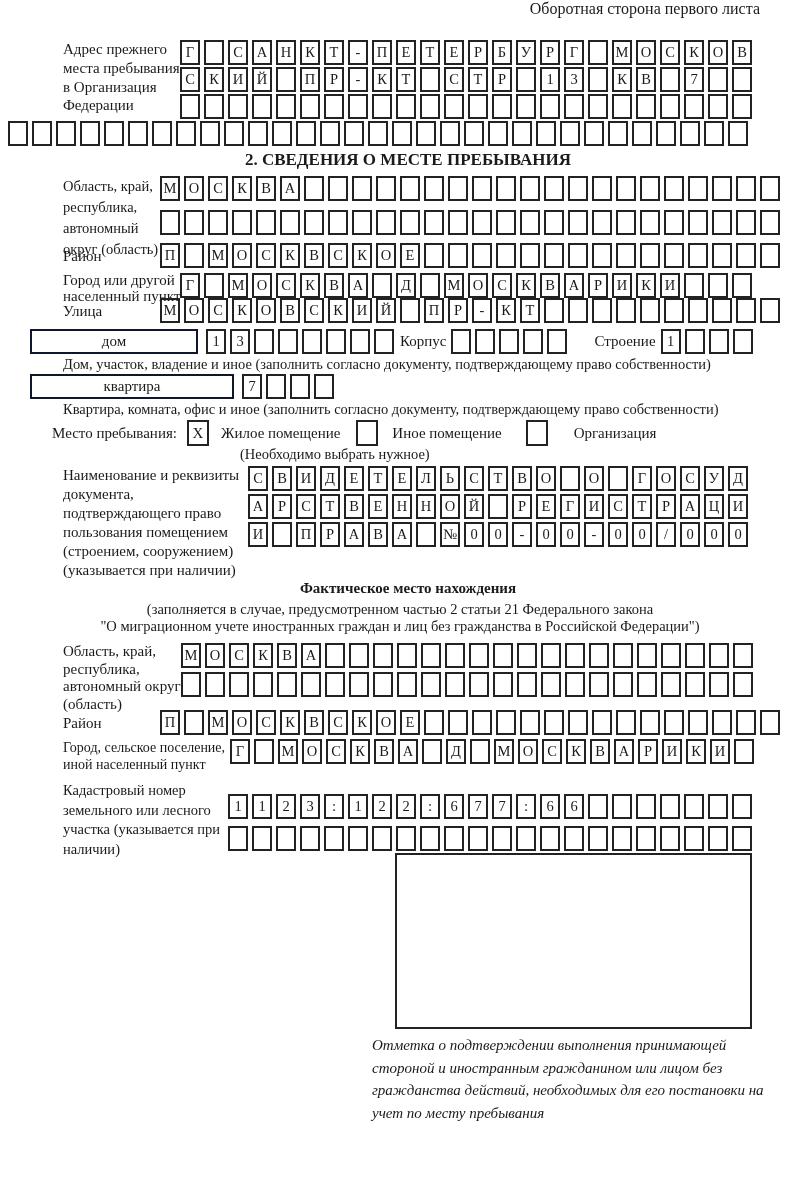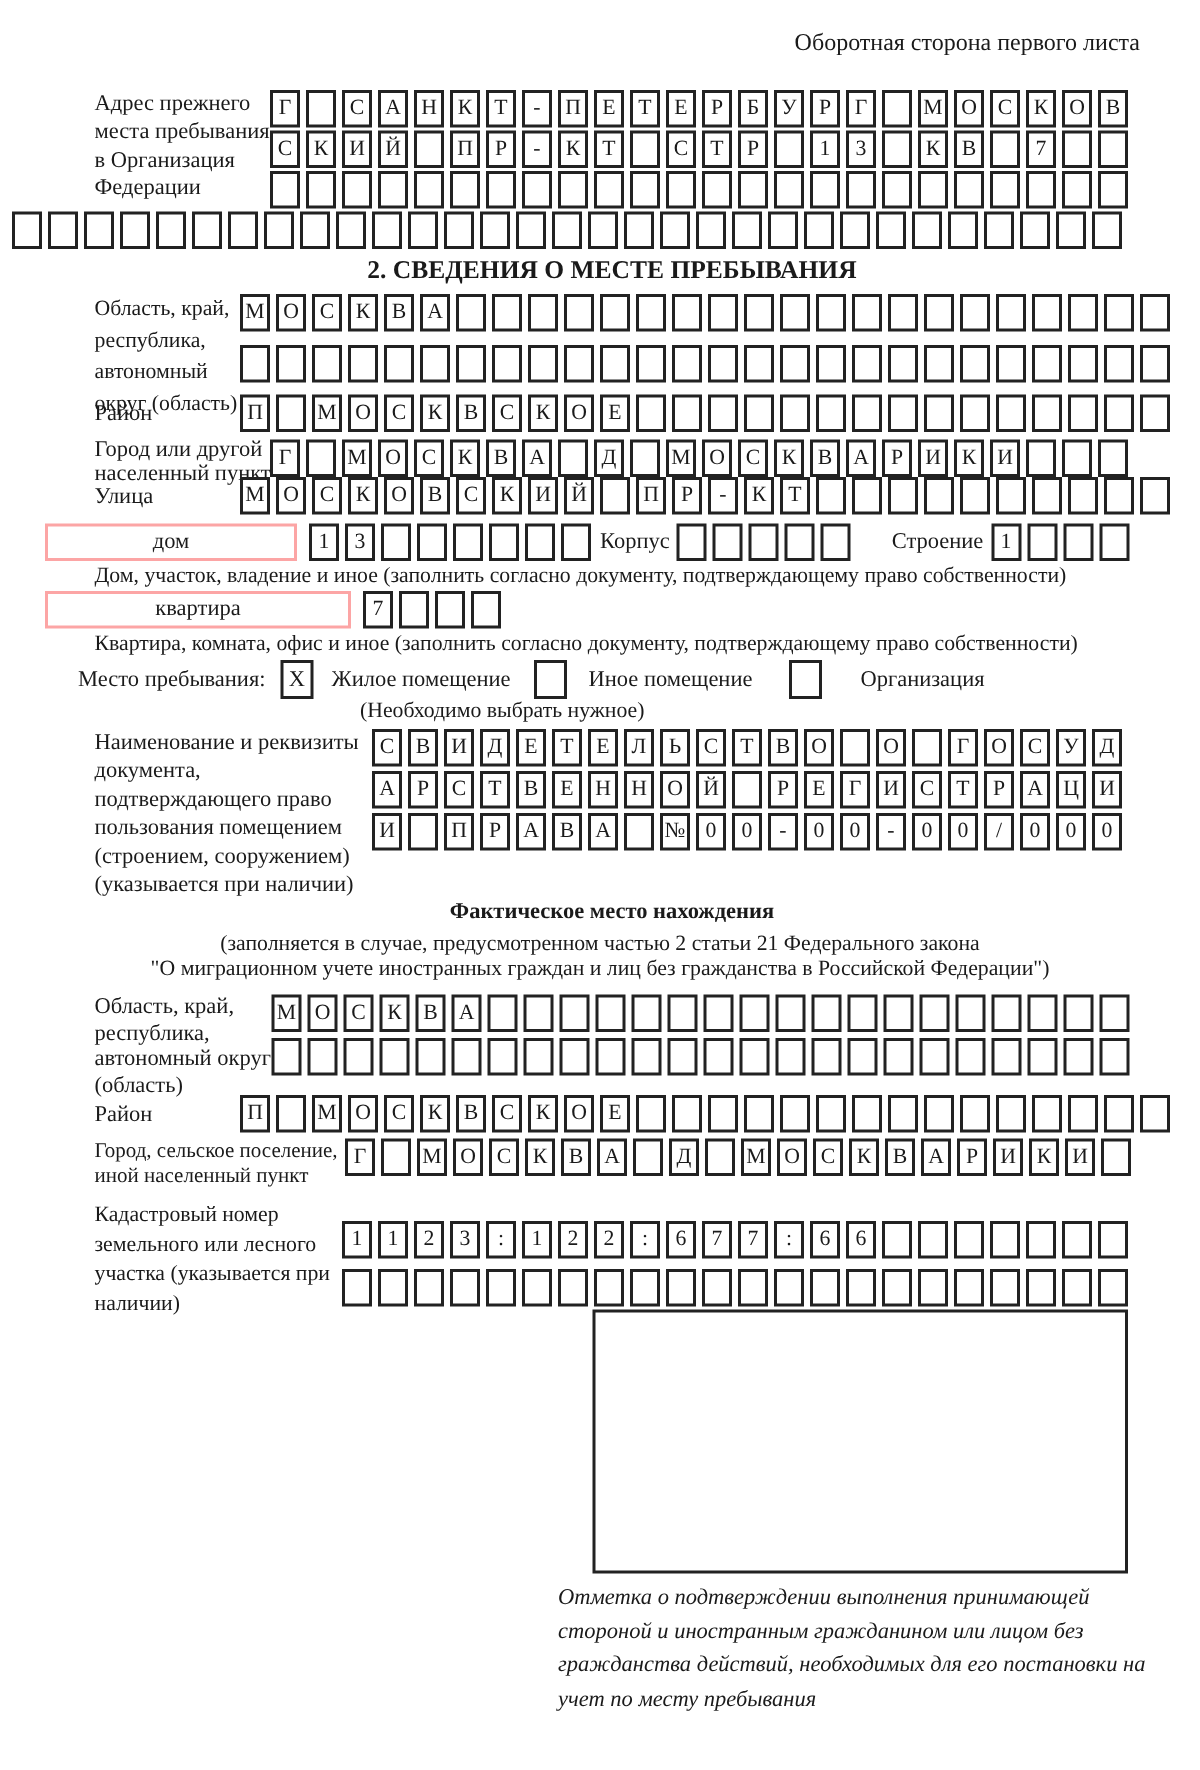--- a/index.html
+++ b/index.html
@@ -1,30 +1,30 @@
 <!DOCTYPE html>
 <html><head>
 <meta charset="utf-8">
 <style>
   html,body{margin:0;padding:0;background:#fff;}
   body{width:800px;height:1180px;position:relative;color:#1a1a1a;
        font-family:"Liberation Serif","DejaVu Serif",serif;font-size:15px;}
   .page{width:800px;height:1180px;overflow:hidden;position:relative;}
-  .header-note{padding-top:20px;padding-right:40px;text-align:right;font-size:16px;}
+  .header-note{padding-right:40px;text-align:right;font-size:16px;}
   .frow{position:relative;}
   .flabel{position:absolute;left:63px;top:0;font-size:15px;line-height:18.8px;}
   .rowstack{display:flex;flex-direction:column;}
   .cellrow{display:flex;gap:4px;height:25px;flex:none;}
   .cell{box-sizing:border-box;flex:none;width:20px;height:25px;border:2px solid #222;
         display:inline-flex;align-items:center;justify-content:center;
         font-size:14.5px;line-height:1;}
   .note{font-size:14.5px;line-height:16px;}
   .center{text-align:center;}
   .sect-title{font-weight:bold;font-size:17px;text-align:center;padding-left:16px;}
-  .widebox{box-sizing:border-box;height:25px;border:2px solid #fca5a5;flex:none;
+  .widebox{box-sizing:border-box;height:25px;border:2px solid #0f172a;flex:none;
            display:inline-flex;align-items:center;justify-content:center;font-size:15px;}
   .inllabel{font-size:15px;white-space:nowrap;display:inline-flex;align-items:center;}
   .checkcell{box-sizing:border-box;width:22px;height:26px;border:2px solid #222;flex:none;
              display:inline-flex;align-items:center;justify-content:center;font-size:15px;}
   .stayrow{display:flex;align-items:center;margin-left:52px;height:26px;}
   .houserow{display:flex;align-items:center;margin-left:30px;height:25px;}
   .stampbox{box-sizing:border-box;width:357px;height:176px;border:2px solid #222;
             margin-left:395px;background:#fff;}
   .caption{width:406px;margin-left:372px;text-align:left;font-size:15px;line-height:22.5px;font-style:italic;}
 </style>

